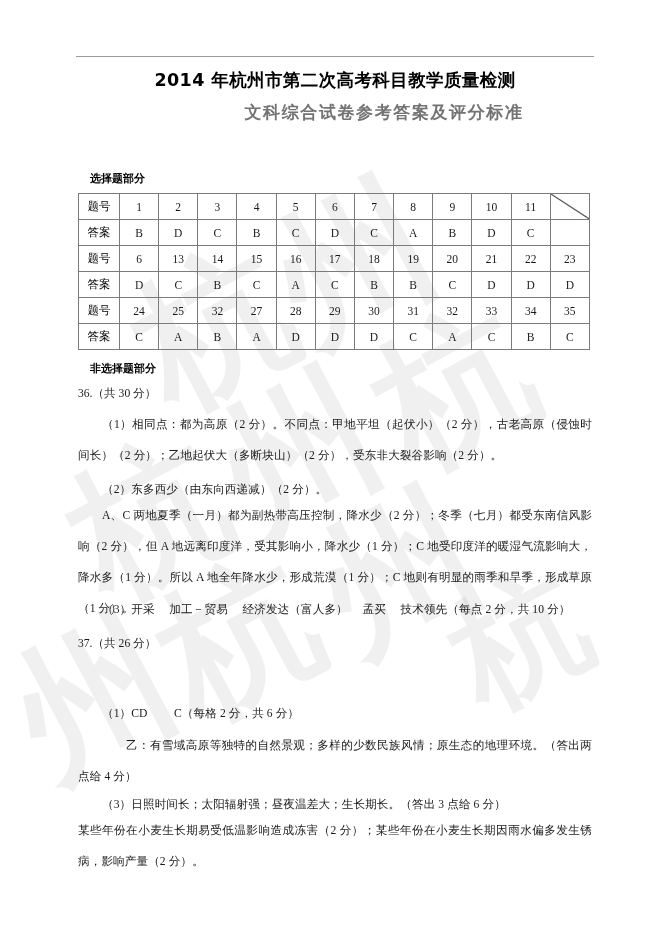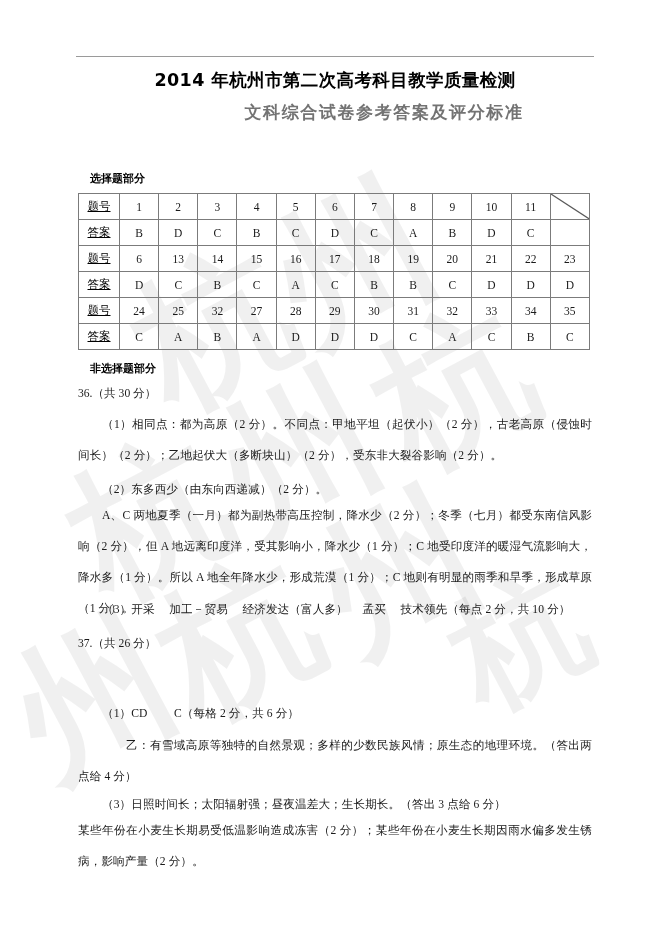--- a/index.html
+++ b/index.html
@@ -104,21 +104,20 @@
     font-family: "Liberation Serif", "DejaVu Serif", serif;
     font-size: 11.5px;
     color: #1a1a1a;
     padding: 0;
   }
   #answer-table td.rowlabel {
     width: 40px;
     font-family: "DejaVu Sans", "Liberation Sans", sans-serif;
     font-size: 11.5px;
     color: #000;
-    text-decoration: underline;
   }
   #answer-table td.slash {
     position: relative;
     padding: 0;
   }
   #answer-table td.slash svg {
     position: absolute;
     left: 0; top: 0;
     width: 100%; height: 100%;
     display: block;

